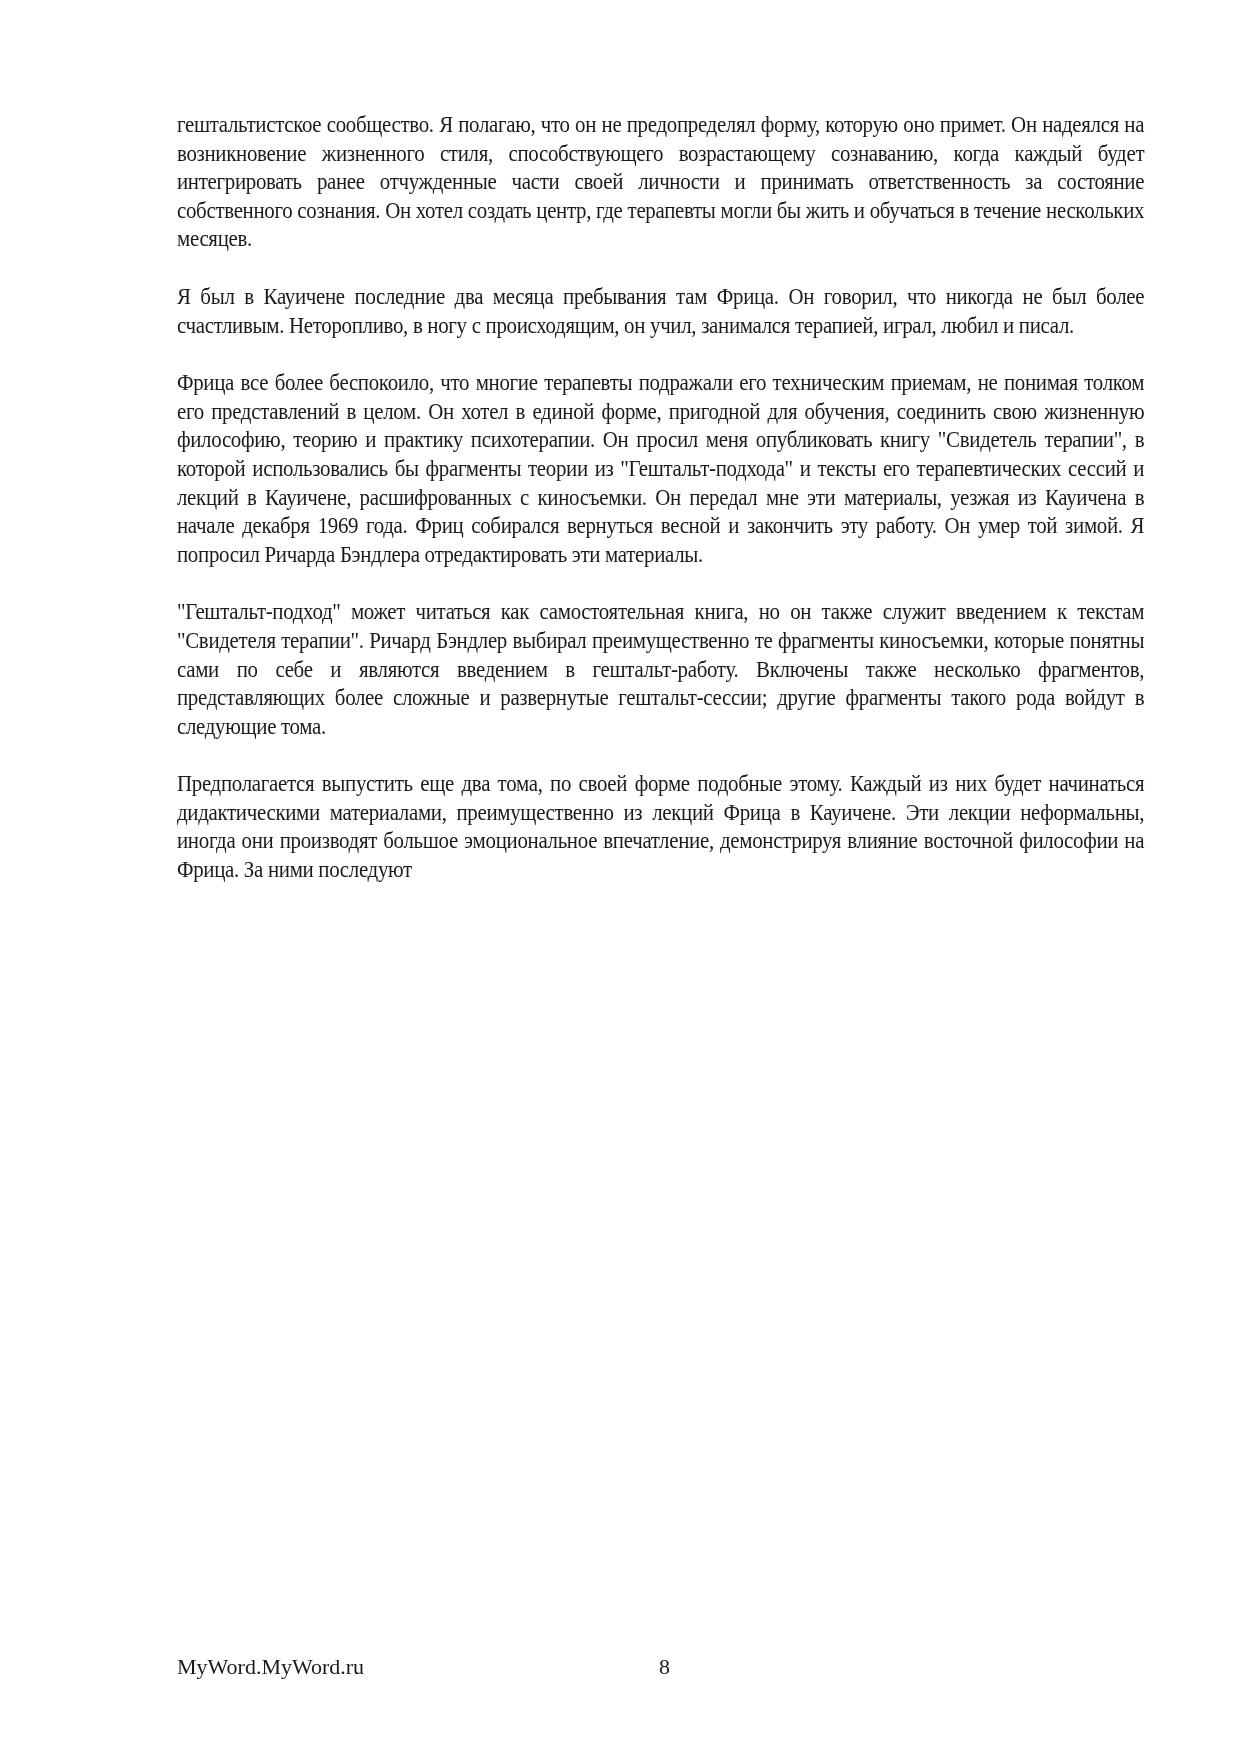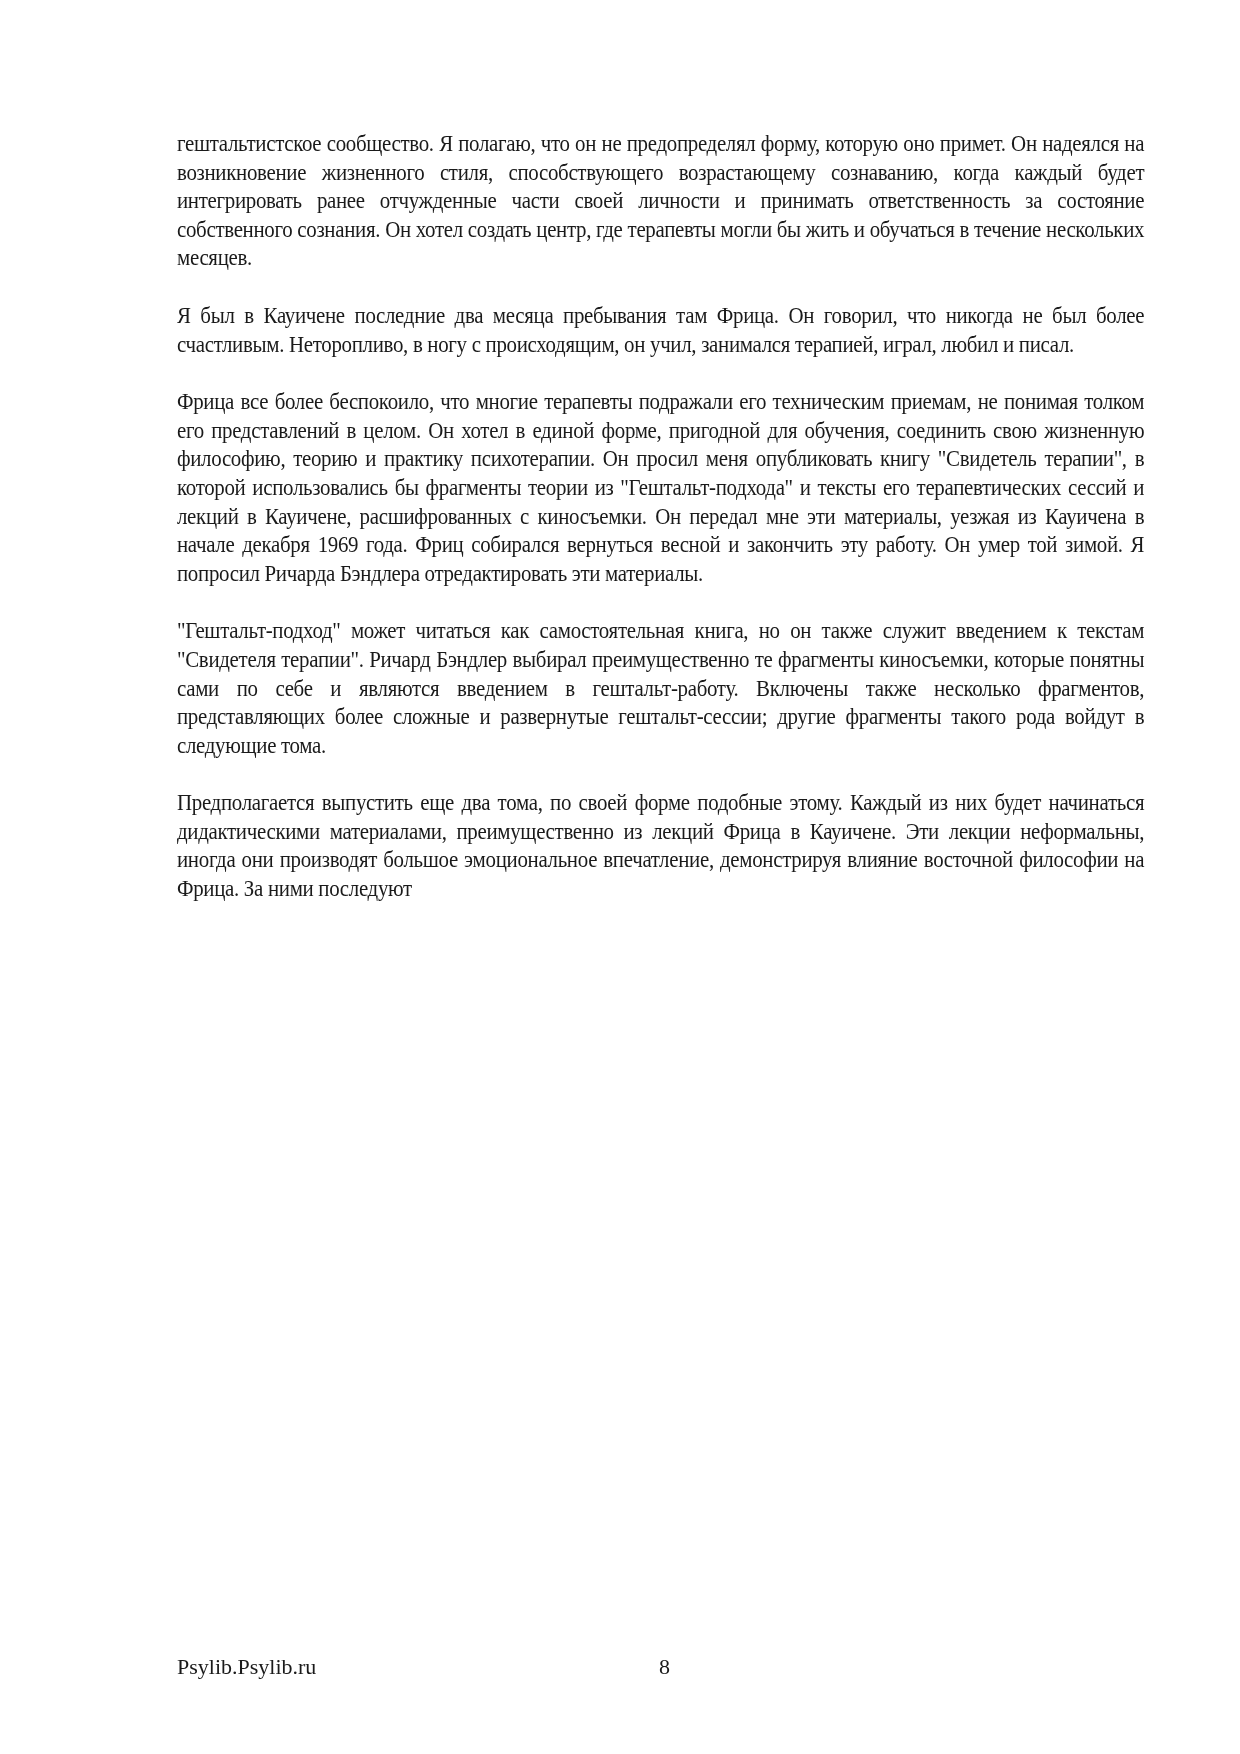--- a/index.html
+++ b/index.html
@@ -11,21 +11,21 @@
       width: 1240px;
       height: 1754px;
       position: relative;
       overflow: hidden;
       color: #1a1a1a;
       font-family: "Liberation Serif", "DejaVu Serif", serif;
     }
     .page-body {
       position: absolute;
       left: 177px;
-      top: 130px;
+      top: 111px;
       width: 968px;
     }
     .paragraph {
       margin: 0 0 29px 0;
       font-size: 22.5px;
       line-height: 28.6px;
       text-align: justify;
       letter-spacing: -0.35px;
       word-spacing: 0px;
       transform: scaleX(0.93);
@@ -56,15 +56,15 @@
 
 <main class="page-body">
   <p class="paragraph"> гештальтистское сообщество. Я полагаю, что он не предопределял форму, которую оно примет. Он надеялся на возникновение жизненного стиля, способствующего возрастающему сознаванию, когда каждый будет интегрировать ранее отчужденные части своей личности и принимать ответственность за состояние собственного сознания. Он хотел создать центр, где терапевты могли бы жить и обучаться в течение нескольких месяцев.</p>
   <p class="paragraph">Я был в Кауичене последние два месяца пребывания там Фрица. Он говорил, что никогда не был более счастливым. Неторопливо, в ногу с происходящим, он учил, занимался терапией, играл, любил и писал.</p>
   <p class="paragraph">Фрица все более беспокоило, что многие терапевты подражали его техническим приемам, не понимая толком его представлений в целом. Он хотел в единой форме, пригодной для обучения, соединить свою жизненную философию, теорию и практику психотерапии. Он просил меня опубликовать книгу "Свидетель терапии", в которой использовались бы фрагменты теории из "Гештальт-подхода" и тексты его терапевтических сессий и лекций в Кауичене, расшифрованных с киносъемки. Он передал мне эти материалы, уезжая из Кауичена в начале декабря 1969 года. Фриц собирался вернуться весной и закончить эту работу. Он умер той зимой. Я попросил Ричарда Бэндлера отредактировать эти материалы.</p>
   <p class="paragraph">"Гештальт-подход" может читаться как самостоятельная книга, но он также служит введением к текстам "Свидетеля терапии". Ричард Бэндлер выбирал преимущественно те фрагменты киносъемки, которые понятны сами по себе и являются введением в гештальт-работу. Включены также несколько фрагментов, представляющих более сложные и развернутые гештальт-сессии; другие фрагменты такого рода войдут в следующие тома.</p>
   <p class="paragraph">Предполагается выпустить еще два тома, по своей форме подобные этому. Каждый из них будет начинаться дидактическими материалами, преимущественно из лекций Фрица в Кауичене. Эти лекции неформальны, иногда они производят большое эмоциональное впечатление, демонстрируя влияние восточной философии на Фрица. За ними последуют</p>
 </main>
 
 <footer class="footer">
-  <span class="footer-site">Psylib.Psylib.ru</span>
+  <span class="footer-site">MyWord.MyWord.ru</span>
   <span class="footer-page">8</span>
 </footer>
 
 </body></html>

